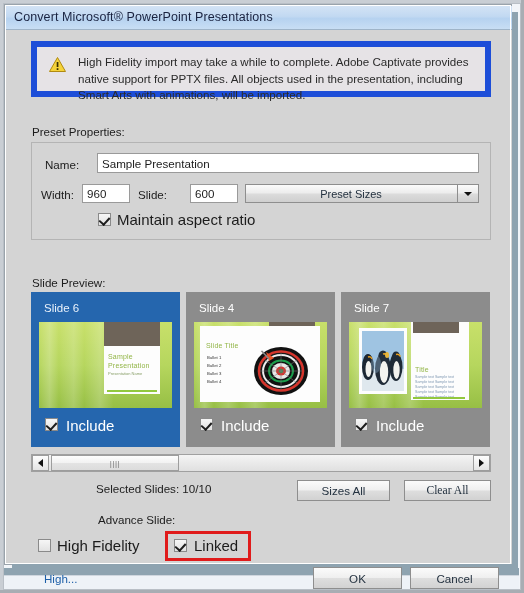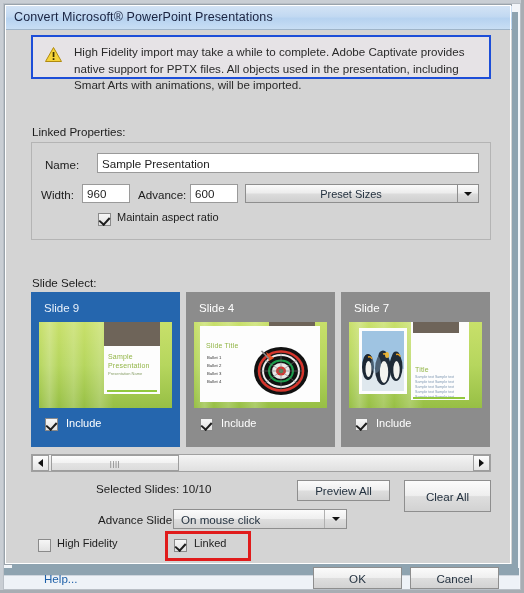--- a/index.html
+++ b/index.html
@@ -80,24 +80,24 @@
 
   
   #dlg-body {
     position: absolute; left: 1px; top: 25px;
     width: 506px; height: 534px;
     background: #d4d4d4;
   }
 
   
   #info-panel {
-    position: absolute; left: 25px; top: 5px;
-    width: 460px; height: 44px;
+    position: absolute; left: 25px; top: 11px;
+    width: 460px; height: 56px;
     background: #e6e3e6;
-    border: 2px solid #1d4ed8;
+    border: 6px solid #1d4ed8;
   }
   #warn-icon {
     position: absolute; left: 12px; top: 10px;
     width: 17px; height: 15px;
   }
   #info-text {
     position: absolute; left: 41px; top: 7px;
     width: 406px;
     font-size: 11.6px; color: #2a2a2a;
     line-height: 16.5px;
@@ -176,21 +176,21 @@
     content: "";
     position: absolute;
     left: 2px; top: 1px;
     width: 5px; height: 8px;
     border: solid #1c1c1c;
     border-width: 0 2px 2px 0;
     transform: rotate(42deg);
   }
   .cb-label {
     position: absolute;
-    font-size: 11px; color: #1c1c1c;
+    font-size: 15px; color: #1c1c1c;
   }
 
   #maintain-aspect-cb { left: 66px; top: 70px; }
   #maintain-aspect-label { left: 85px; top: 68px; }
 
   
   #slide-strip {
     position: absolute; left: 25px; top: 262px;
     width: 460px; height: 155px;
     background: #d4d4d4;
@@ -310,21 +310,21 @@
   .push-button {
     position: absolute;
     background: linear-gradient(to bottom, #fbfbfb 0%, #efefef 48%, #dedede 52%, #d2d2d2 100%);
     border: 1px solid #8e8e8e;
     font-size: 11.6px; color: #243240;
     display: flex; align-items: center; justify-content: center;
     cursor: default;
     font-family: "Liberation Sans", sans-serif;
   }
   #select-all-button { left: 291px; top: 450px; width: 93px; height: 21px; }
-  #clear-all-button  { left: 398px; top: 450px; width: 87px; height: 32px; }
+  #clear-all-button  { left: 398px; top: 450px; width: 87px; height: 21px; font-family: Liberation Serif, serif; }
 
   #label-advance-slide {
     position: absolute; left: 92px; top: 483px;
     font-size: 11.6px; color: #1c1c1c;
   }
   #advance-slide-dropdown {
     position: absolute; left: 167px; top: 479px;
     width: 174px; height: 20px;
     background: linear-gradient(to bottom, #fbfbfb 0%, #efefef 48%, #dedede 52%, #d2d2d2 100%);
     border: 1px solid #8e8e8e;
@@ -404,49 +404,49 @@
 
       <div id="info-panel">
         <svg id="warn-icon" viewBox="0 0 17 15">
           <polygon points="8.5,0.5 16.5,14.5 0.5,14.5" fill="#f5d33a" stroke="#b08a10" stroke-width="1"></polygon>
           <rect x="7.7" y="5" width="1.7" height="5" fill="#3a3000"></rect>
           <rect x="7.7" y="11.2" width="1.7" height="1.8" fill="#3a3000"></rect>
         </svg>
         <div id="info-text">High Fidelity import may take a while to complete. Adobe Captivate provides native support for PPTX files. All objects used in the presentation, including Smart Arts with animations, will be imported.</div>
       </div>
 
-      <div class="section-label" id="label-project-properties">Linked Properties:</div>
+      <div class="section-label" id="label-project-properties">Preset Properties:</div>
 
       <div id="props-group">
         <div class="fld-label" id="label-name">Name:</div>
         <input class="textbox" id="name-input" type="text" value="Sample Presentation" style="">
 
         <div class="fld-label" id="label-width">Width:</div>
         <input class="textbox" id="width-input" type="text" value="960" style="">
 
-        <div class="fld-label" id="label-height">Advance:</div>
+        <div class="fld-label" id="label-height">Slide:</div>
         <input class="textbox" id="height-input" type="text" value="600" style="">
 
         <div id="preset-sizes-button">
           <div id="preset-sizes-label">Preset Sizes</div>
           <div id="preset-sizes-arrow">
             <span class="caret-down"></span>
           </div>
         </div>
 
         <div class="checkbox checked" id="maintain-aspect-cb"></div>
         <div class="cb-label" id="maintain-aspect-label">Maintain aspect ratio</div>
       </div>
 
-      <div class="section-label" id="label-slide-preview">Slide Select:</div>
+      <div class="section-label" id="label-slide-preview">Slide Preview:</div>
 
       <div id="slide-strip">
 
         <div class="slide-card selected" style="left:0px">
-          <div class="slide-title">Slide 9</div>
+          <div class="slide-title">Slide 6</div>
           <div class="slide-thumb">
             <div class="thumb-green-bg"></div>
             <div class="thumb-card-white" style="left:65px;top:0px;width:56px;height:72px;"></div>
             <div class="thumb-brown" style="left:65px;top:0px;width:56px;height:24px;"></div>
             <div class="tiny-title" style="left:69px;top:30px;width:50px;">Sample Presentation</div>
             <div class="tiny-sub" style="left:69px;top:49px;width:48px;">Presentation Name</div>
             <div class="thumb-line-green" style="left:68px;top:68px;width:50px;"></div>
           </div>
           <div class="include-row">
             <div class="checkbox checked"></div>
@@ -540,39 +540,33 @@
         </div>
         <div id="sb-thumb">
           <span id="sb-grip">||||</span>
         </div>
         <div class="sb-arrow" id="sb-right">
           <span class="caret-right"></span>
         </div>
       </div>
 
       <div id="selected-slides-text">Selected Slides:  10/10</div>
-      <div class="push-button" id="select-all-button">Preview All</div>
+      <div class="push-button" id="select-all-button">Sizes All</div>
       <div class="push-button" id="clear-all-button">Clear All</div>
 
       <div id="label-advance-slide">Advance Slide:</div>
-      <div id="advance-slide-dropdown">
-        <div id="advance-slide-value">On mouse click</div>
-        <div id="advance-slide-arrow">
-          <span class="caret-down"></span>
-        </div>
-      </div>
 
       <div class="checkbox" id="high-fidelity-cb"></div>
       <div class="cb-label" id="high-fidelity-label">High Fidelity</div>
 
       <div id="linked-highlight"></div>
       <div class="checkbox checked" id="linked-cb"></div>
       <div class="cb-label" id="linked-label">Linked</div>
 
       <div id="footer-separator"></div>
-      <div id="help-link">Help...</div>
+      <div id="help-link">High...</div>
       <div class="push-button" id="ok-button">OK</div>
       <div class="push-button" id="cancel-button">Cancel</div>
     </div>
 
     <div class="dlg-inner-border"></div>
   </div>
 </div>
 
 </body></html>

